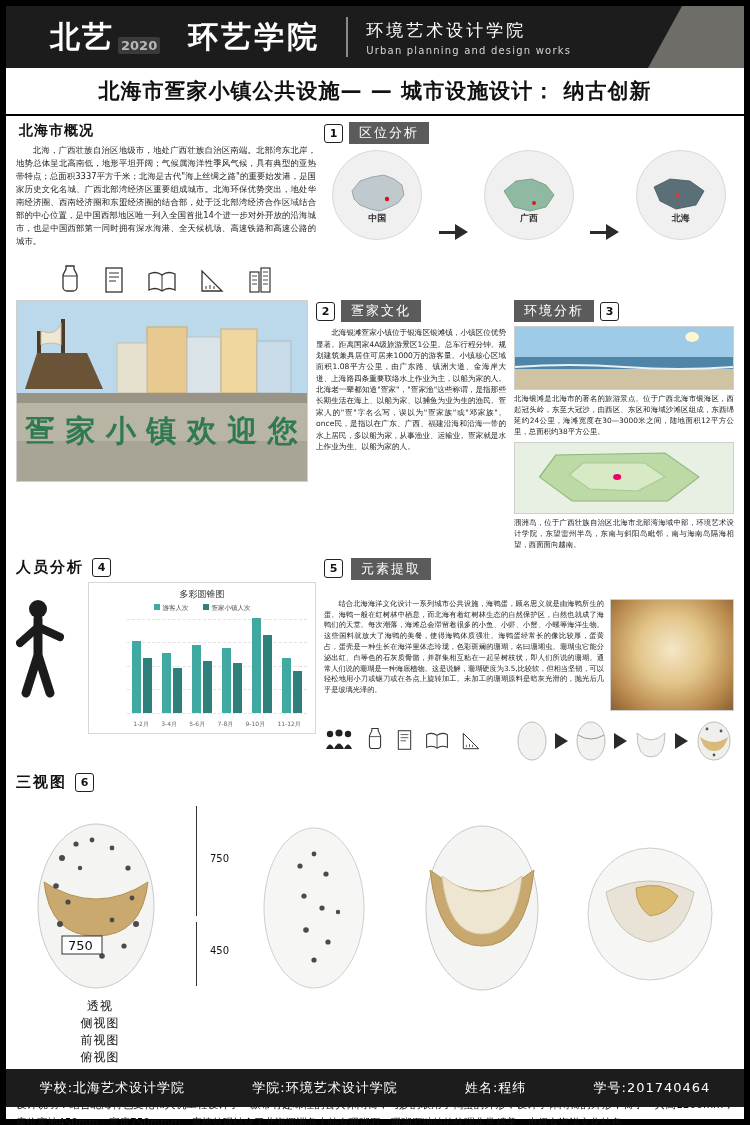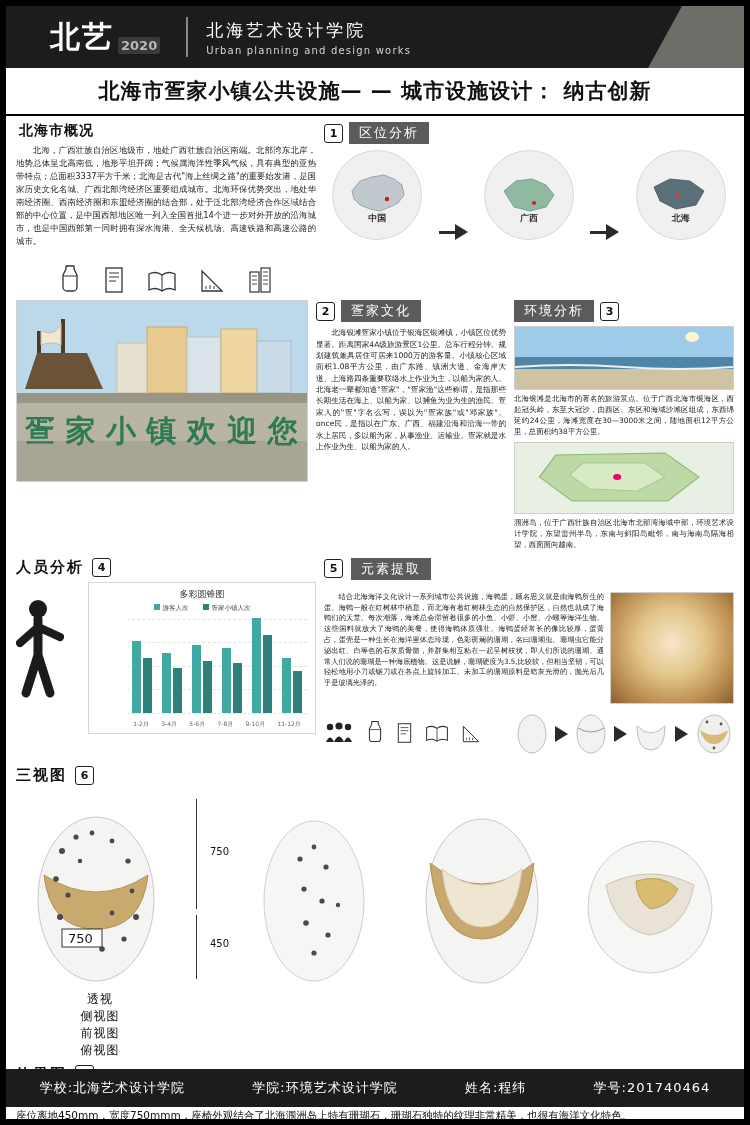--- a/index.html
+++ b/index.html
@@ -152,21 +152,21 @@
   .bar{width:9px;background:#3fa9a2;}
   .bar.b2{background:#2f7f7b;}
   .xlabs{
     position:absolute;left:38px;right:8px;bottom:4px;display:flex;justify-content:space-around;
     font-size:6px;color:#666;
   }
   .person-icon{width:52px;}
 
   .col-elem{flex:1;}
   .elem-head{display:flex;align-items:center;gap:8px;}
-  .elem-body{display:flex;gap:6px;margin-top:12px;justify-content:flex-end;}
+  .elem-body{display:flex;gap:6px;margin-top:19px;justify-content:flex-end;}
   .elem-txt{font-size:7.2px;line-height:1.5;text-align:justify;color:#222;text-indent:2em;flex:1;}
   .elem-photo{
     width:122px;height:110px;border:1px solid #cfcfcf;flex:none;
     background:radial-gradient(circle at 50% 45%,#f5e7c8 0%,#e2c489 40%,#b98a4e 75%,#8a5f33 100%);
   }
   .proc-strip{display:flex;align-items:center;justify-content:space-between;margin-top:6px;}
   .proc-icons{display:flex;gap:12px;align-items:flex-end;}
   .egg-seq{display:flex;align-items:center;gap:6px;}
 
   
@@ -205,24 +205,25 @@
 </style>
 </head>
 <body>
 
 <div class="poster">
 
   <div class="header">
     <div class="logo">
       <span class="logo-main">北艺</span>
       <span class="logo-year">2020</span>
+      <span class="logo-sub">环艺学院</span>
     </div>
     <div class="divider"></div>
     <div class="titles">
-      <div class="t-cn">北海艺术设计学院</div>
+      <div class="t-cn">环境艺术设计学院</div>
       <div class="t-en">Urban planning and design works</div>
     </div>
     <div class="corner"></div>
   </div>
 
   <div class="main-title">
     <span>北海市疍家小镇公共设施— — 城市设施设计： 纳古创新</span>
   </div>
 
   <div class="row1">

